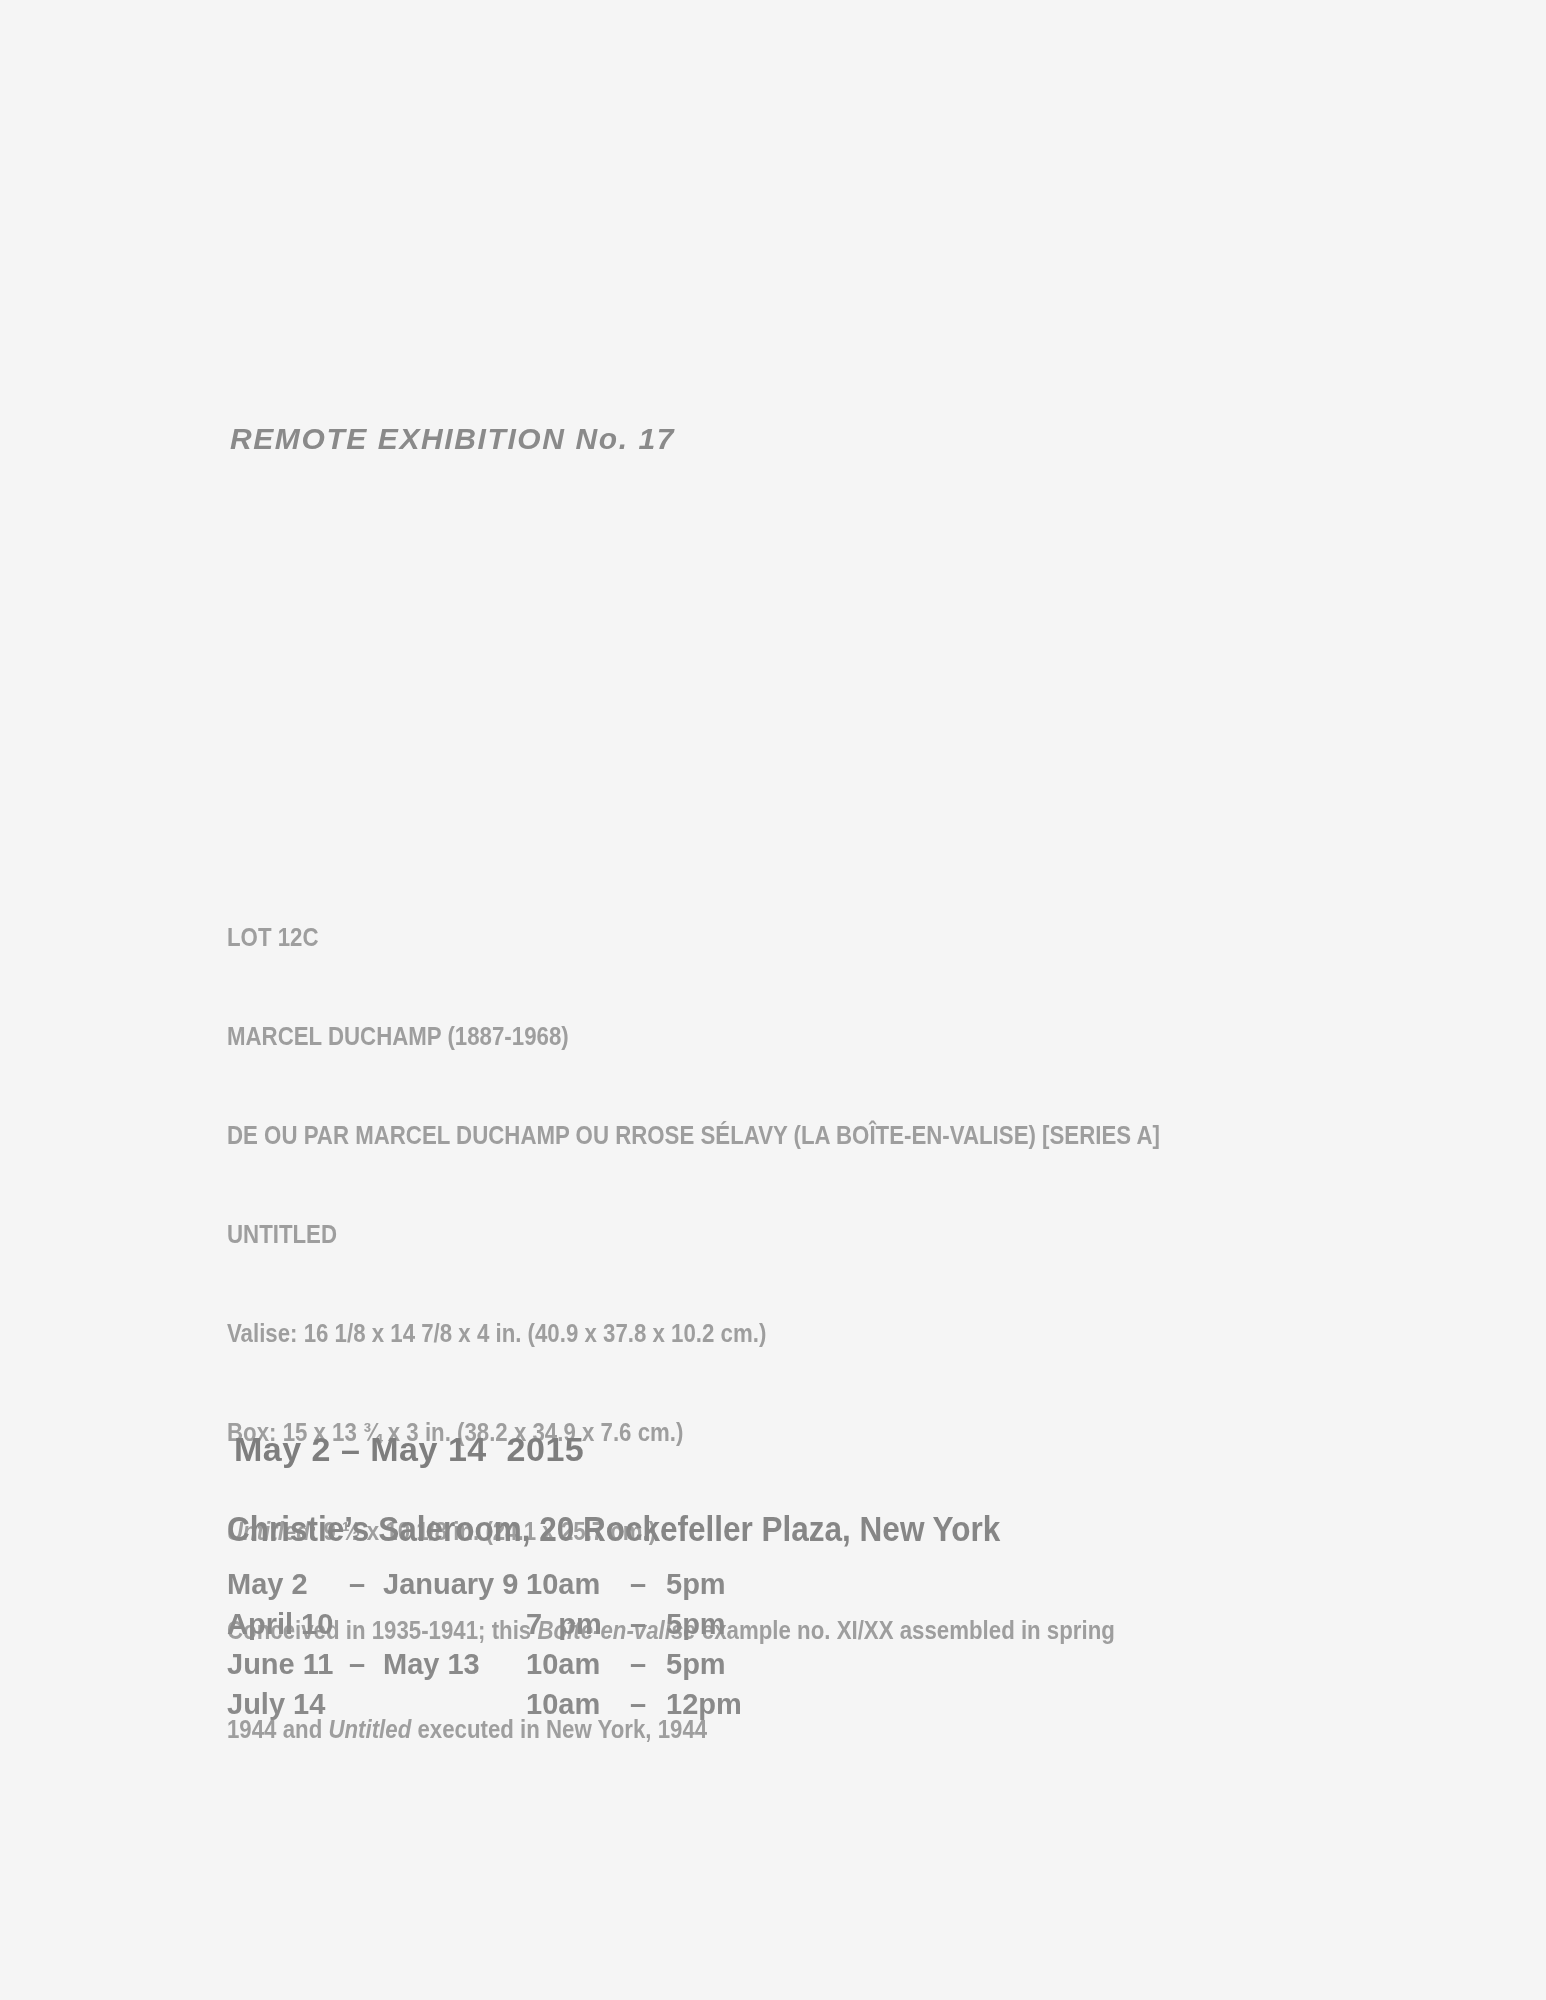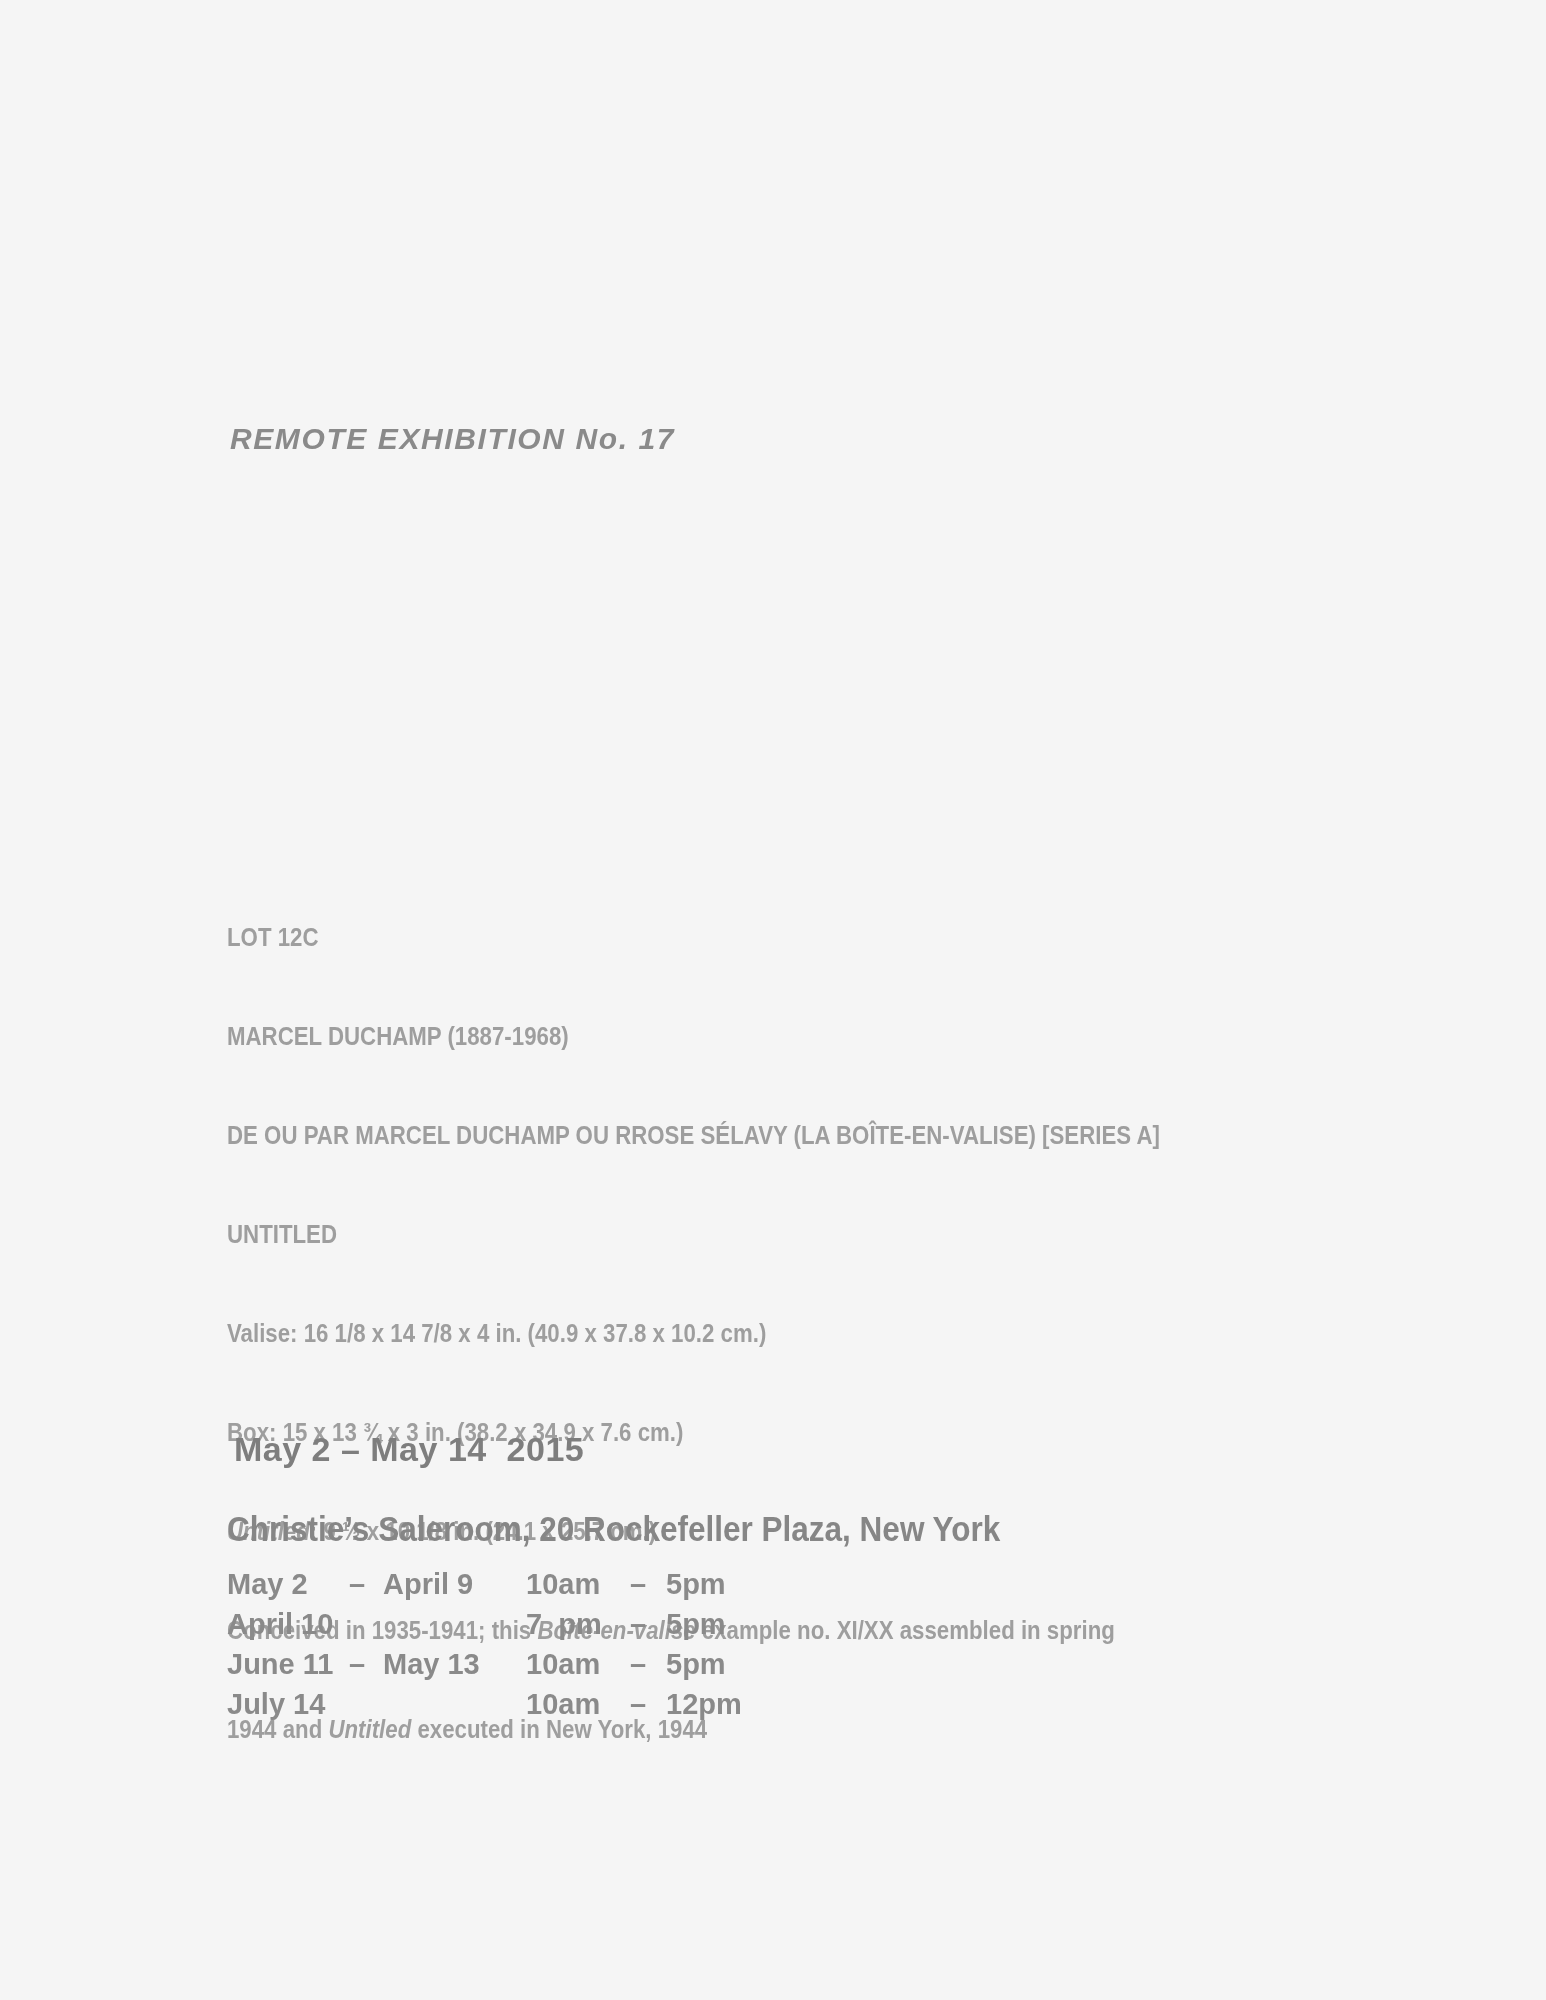--- a/index.html
+++ b/index.html
@@ -104,21 +104,21 @@
     <div class="lot-line"><span>Conceived in 1935-1941; this </span><i>Boîte-en-valise</i><span> example no. XI/XX assembled in spring</span></div>
     <div class="lot-line"><span>1944 and </span><i>Untitled</i><span> executed in New York, 1944</span></div>
   </div>
 
   <div class="may-heading">May 2 – May 14  2015</div>
 
   <div class="venue-line">Christie’s Saleroom, 20 Rockefeller Plaza, New York</div>
 
   <div class="schedule">
     <div class="sched-row">
-      <span>May 2</span><span>–</span><span>April 9</span><span>10am</span><span>–</span><span>5pm</span>
+      <span>May 2</span><span>–</span><span>January 9</span><span>10am</span><span>–</span><span>5pm</span>
     </div>
     <div class="sched-row">
       <span>April 10</span><span></span><span></span><span>7  pm</span><span>–</span><span>5pm</span>
     </div>
     <div class="sched-row">
       <span>June 11</span><span>–</span><span>May 13</span><span>10am</span><span>–</span><span>5pm</span>
     </div>
     <div class="sched-row">
       <span>July 14</span><span></span><span></span><span>10am</span><span>–</span><span>12pm</span>
     </div>

